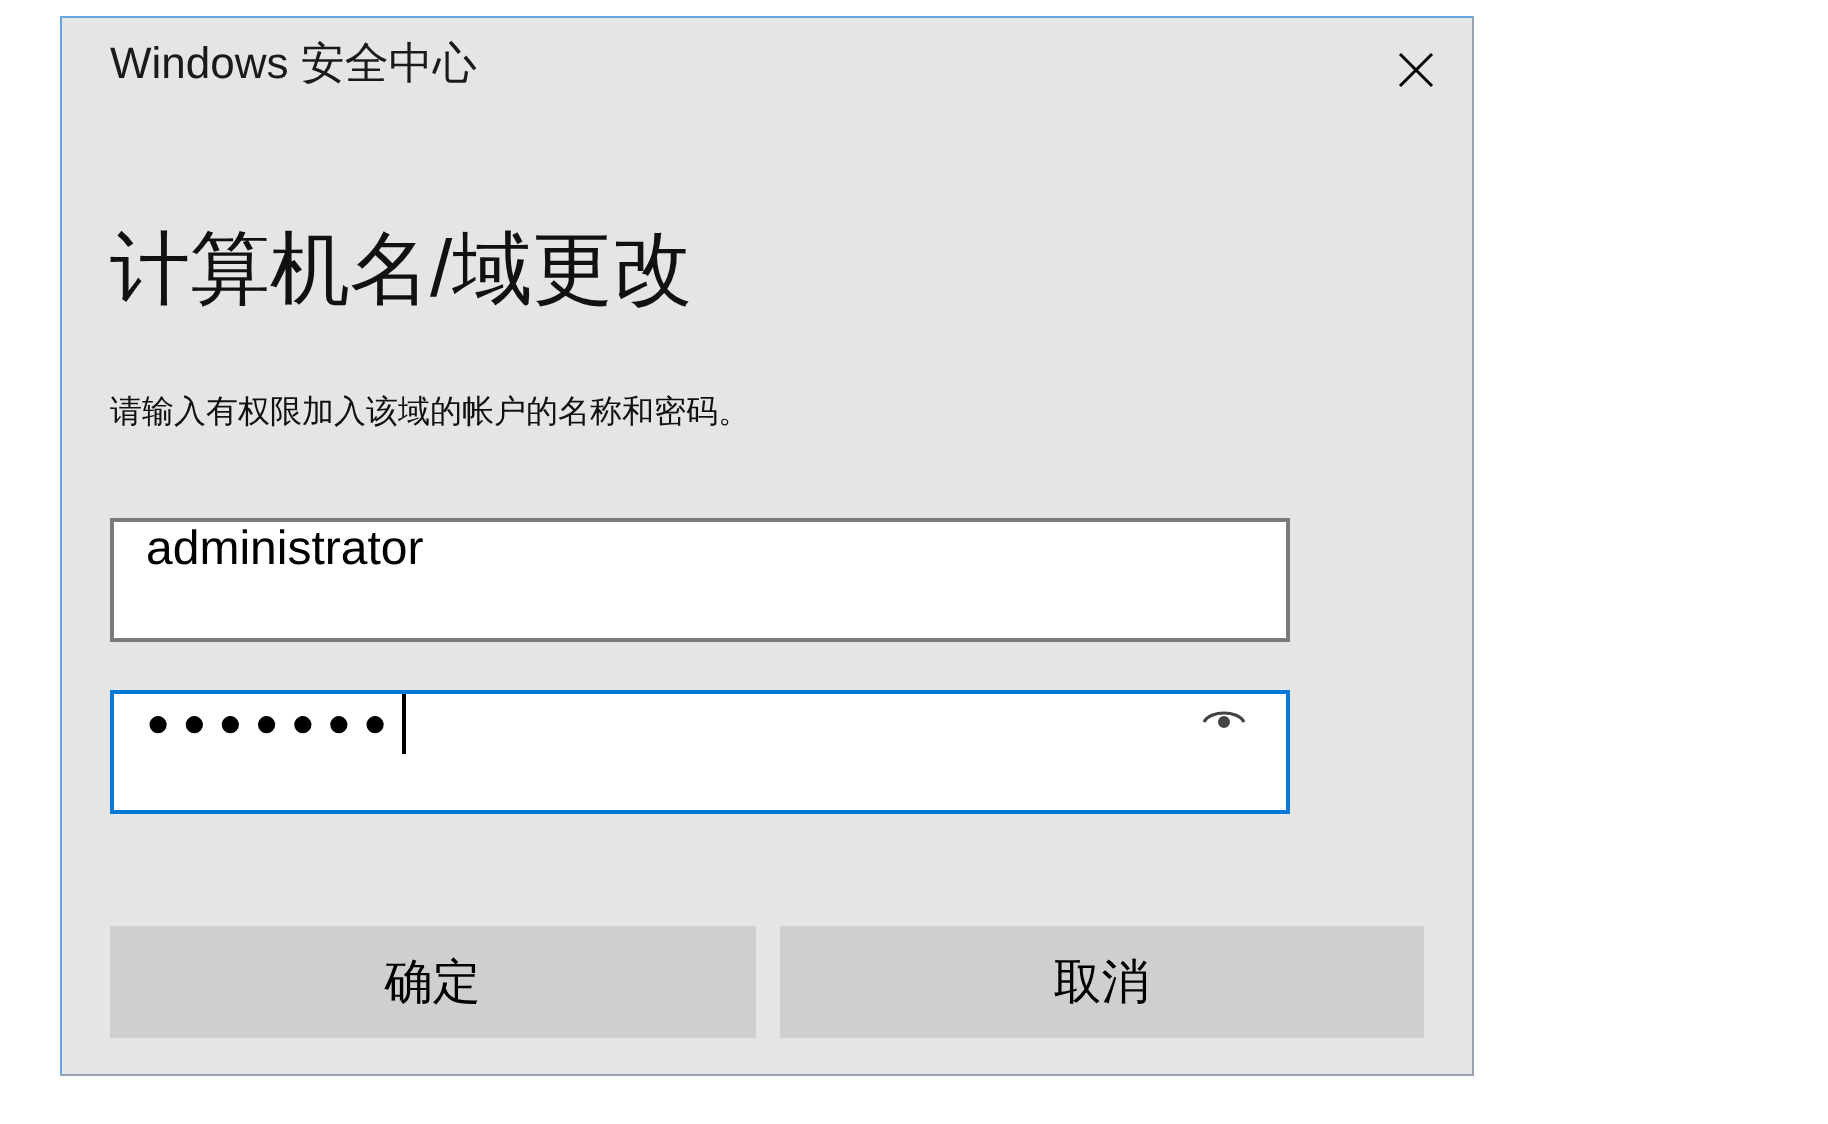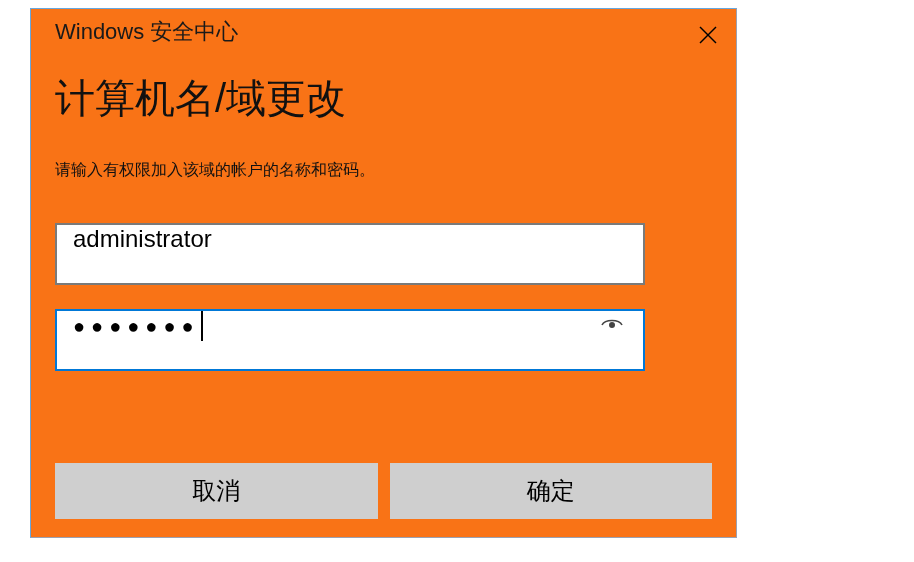--- a/index.html
+++ b/index.html
@@ -9,21 +9,21 @@
       background: #fff;
       font-family: "Segoe UI", "Microsoft YaHei", sans-serif;
       overflow: hidden;
     }
     .dialog {
       position: absolute;
       left: 30px;
       top: 8px;
       width: 707px;
       height: 530px;
-      background: #f97316;
+      background: #e5e5e5;
       border: 1px solid #9aa1b2;
       border-left: 1px solid #67a7de;
       border-top: 1px solid #67a7de;
     }
     .titlebar {
       display: flex;
       justify-content: space-between;
       align-items: flex-start;
       padding: 8px 4px 0 24px;
     }
@@ -41,20 +41,21 @@
     }
     .close-btn svg { display:block; }
     .content {
       padding: 18px 24px 0 24px;
     }
     .heading {
       font-size: 40px;
       font-weight: 400;
       color: #111;
       margin-bottom: 34px;
+      margin-top: 36px;
     }
     .instruction {
       font-size: 16px;
       color: #111;
       margin-bottom: 42px;
     }
     .field {
       width: 590px;
       height: 62px;
       background: #fff;
@@ -151,20 +152,20 @@
             <path d="M2 11 C 5 5, 19 5, 22 11"></path>
             <circle cx="12" cy="11" r="2.2" fill="#444"></circle>
           </svg>
         </span>
       </div>
     </div>
   </div>
 
   <div class="button-row">
     <div class="btn">
-      <span>取消</span>
+      <span>确定</span>
     </div>
     <div class="btn">
-      <span>确定</span>
+      <span>取消</span>
     </div>
   </div>
 
 </div>
 
 </body></html>

